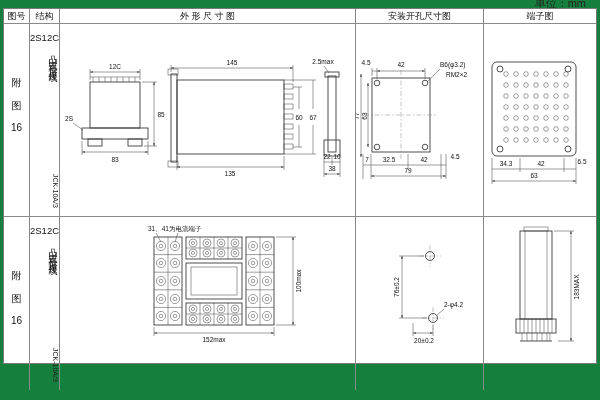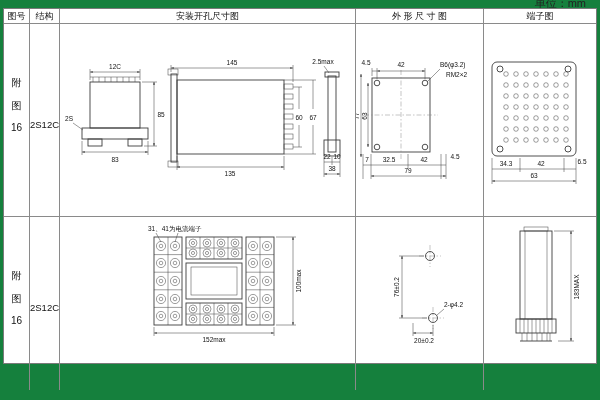--- a/index.html
+++ b/index.html
@@ -9,21 +9,21 @@
   .unit-note { position:absolute; top:-4px; right:14px; font-size:11px; color:#222; }
   .dtable { position:absolute; left:3px; top:8px; width:594px; height:356px;
             border:1px solid #7a7a7a; display:grid;
             grid-template-columns:26px 30px 296px 128px 112px;
             grid-template-rows:15px 193px 173px; background:#fff; }
   .cell { border-right:1px solid #8a8a8a; border-bottom:1px solid #8a8a8a; position:relative; overflow:hidden; }
   .cell.lastcol { border-right:none; }
   .cell.lastrow { border-bottom:none; }
   .hdr { display:flex; align-items:center; justify-content:center; font-size:9px; color:#111; white-space:nowrap; }
   .figcell { display:flex; flex-direction:column; align-items:center; justify-content:flex-start; padding-top:52px; gap:9px; font-size:10px; color:#111; }
-  .structcell { display:flex; flex-direction:row; align-items:center; padding-top:8px; gap:5px; color:#111; }
+  .structcell { display:flex; flex-direction:column; padding-top:8px; gap:5px; color:#111; }
   .model { font-size:9.5px; }
   .vtext { writing-mode:vertical-rl; text-orientation:upright; font-size:9px; letter-spacing:3px; }
   .socket { margin-top:auto; margin-bottom:8px; writing-mode:vertical-rl; font-size:7px; color:#222; }
   svg { display:block; }
   .ln { stroke:#3c3c3c; stroke-width:0.9; fill:none; }
   .tn { stroke:#3c3c3c; stroke-width:0.5; fill:none; }
   .dm { stroke:#4a4a4a; stroke-width:0.55; fill:none; }
   .cl { stroke:#8a8a8a; stroke-width:0.5; stroke-dasharray:5 2 1.5 2; fill:none; }
   svg text { font-size:6.5px; fill:#111; text-anchor:middle; font-family:"Liberation Sans","DejaVu Sans",sans-serif; }
   svg text.st { text-anchor:start; }
@@ -31,22 +31,22 @@
 </head>
 <body>
 
 <div class="page">
   <div class="unit-note">单位：mm</div>
 
   <div class="dtable">
 
     <div class="cell hdr">图号</div>
     <div class="cell hdr">结构</div>
+    <div class="cell hdr">外 形 尺 寸 图</div>
     <div class="cell hdr">安装开孔尺寸图</div>
-    <div class="cell hdr">外 形 尺 寸 图</div>
     <div class="cell hdr lastcol">端子图</div>
 
     <div class="cell figcell">
       <span>附</span>
       <span>图</span>
       <span>16</span>
     </div>
 
     <div class="cell structcell">
       <span class="model">2S12C</span>

